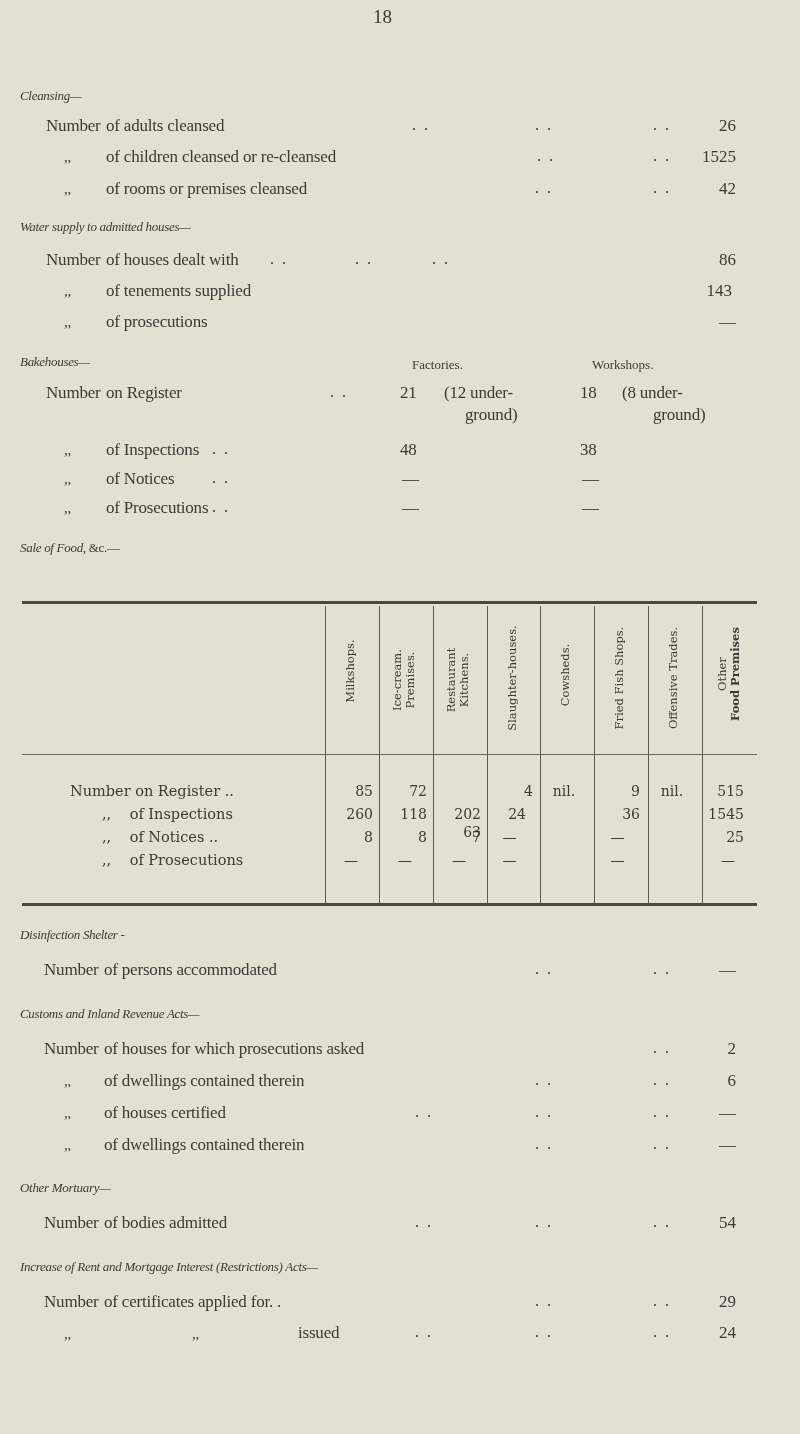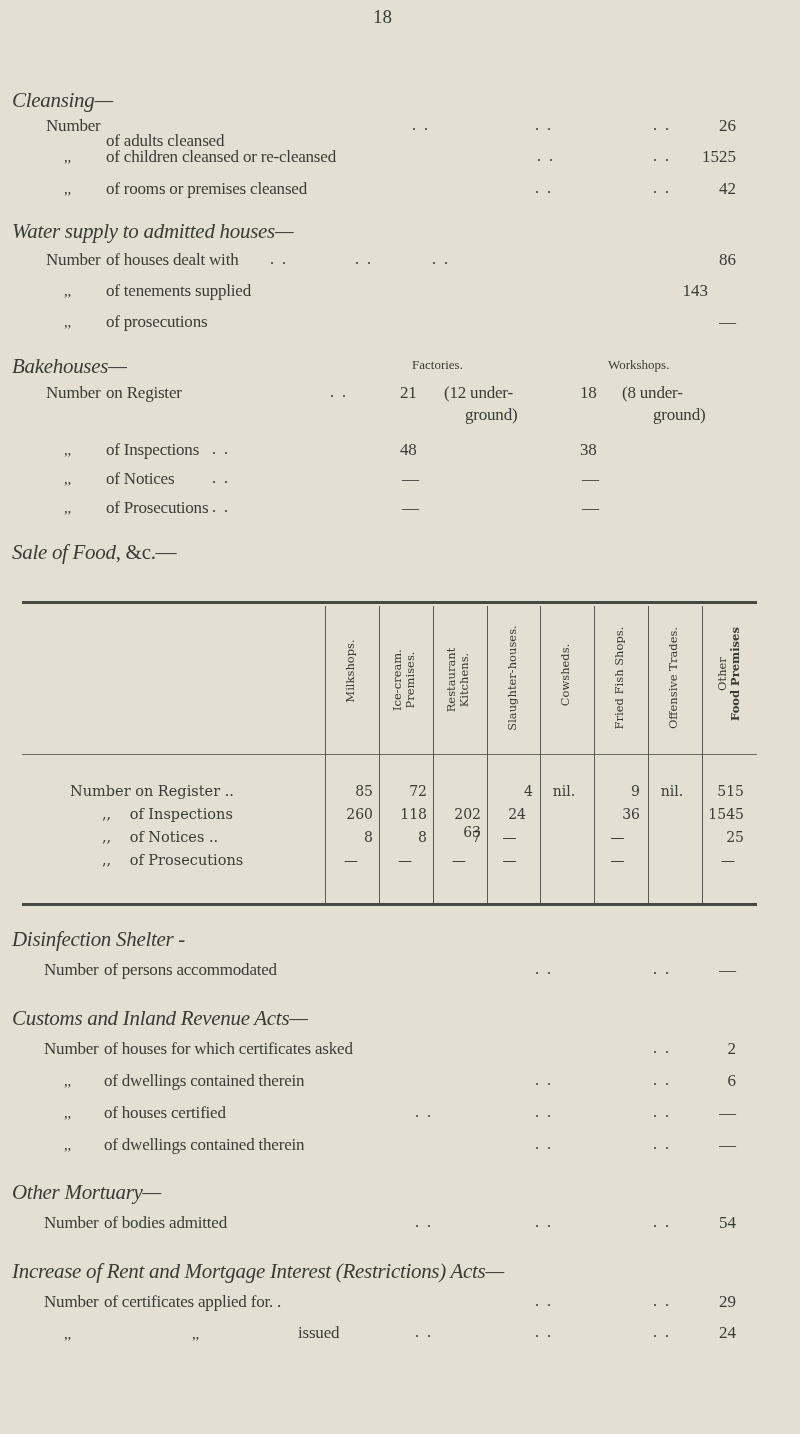--- a/index.html
+++ b/index.html
@@ -4,21 +4,21 @@
 <style>
   html, body { margin: 0; padding: 0; }
   body {
     width: 800px; height: 1434px; position: relative; overflow: hidden;
     background: #e3e0d3;
     color: #3a3a36;
     font-family: "Liberation Serif", "DejaVu Serif", serif;
   }
   .abs { position: absolute; white-space: nowrap; }
   .page-num { font-size: 19px; top: 6px; left: 373px; }
-  .heading { font-style: italic; font-size: 21px; left: 12px; letter-spacing: -0.3px; }
+  .heading { font-style: italic; font-size: 13px; left: 20px; letter-spacing: -0.3px; }
   .line { font-size: 17px; letter-spacing: -0.2px; }
   .ditto { font-size: 15px; }
   .dots { font-size: 16px; letter-spacing: 2px; }
   .num { font-size: 17px; text-align: right; width: 80px; }
   .colhead { font-size: 13px; }
 
   
   .tbl-rule-thick { position: absolute; height: 3px; background: #4a4a45; }
   .tbl-rule-thin { position: absolute; height: 1px; background: #6a6a63; }
   .vline { position: absolute; width: 1px; background: #5a5a54; }
@@ -34,21 +34,21 @@
 <body>
 
 <div>
 
   <div class="abs page-num">18</div>
 
   <section>
     <div class="abs heading" style="top:88px">Cleansing—</div>
 
     <div class="abs line" style="top:116px;left:46px">Number</div>
-    <div class="abs line" style="top:131px;left:106px">of adults cleansed</div>
+    <div class="abs line" style="top:116px;left:106px">of adults cleansed</div>
     <div class="abs dots" style="top:116px;left:412px">. .</div>
     <div class="abs dots" style="top:116px;left:535px">. .</div>
     <div class="abs dots" style="top:116px;left:653px">. .</div>
     <div class="abs num" style="top:116px;left:656px">26</div>
 
     <div class="abs line ditto" style="top:149px;left:64px">,,</div>
     <div class="abs line" style="top:147px;left:106px">of children cleansed or re-cleansed</div>
     <div class="abs dots" style="top:147px;left:537px">. .</div>
     <div class="abs dots" style="top:147px;left:653px">. .</div>
     <div class="abs num" style="top:147px;left:656px">1525</div>
@@ -65,31 +65,31 @@
 
     <div class="abs line" style="top:250px;left:46px">Number</div>
     <div class="abs line" style="top:250px;left:106px">of houses dealt with</div>
     <div class="abs dots" style="top:250px;left:270px">. .</div>
     <div class="abs dots" style="top:250px;left:355px">. .</div>
     <div class="abs dots" style="top:250px;left:432px">. .</div>
     <div class="abs num" style="top:250px;left:656px">86</div>
 
     <div class="abs line ditto" style="top:283px;left:64px">,,</div>
     <div class="abs line" style="top:281px;left:106px">of tenements supplied</div>
-    <div class="abs num" style="top:281px;left:628px">143</div>
+    <div class="abs num" style="top:281px;left:652px">143</div>
 
     <div class="abs line ditto" style="top:314px;left:64px">,,</div>
     <div class="abs line" style="top:312px;left:106px">of prosecutions</div>
     <div class="abs num" style="top:312px;left:656px">—</div>
   </section>
 
   <section>
     <div class="abs heading" style="top:354px">Bakehouses—</div>
     <div class="abs colhead" style="top:357px;left:412px">Factories.</div>
-    <div class="abs colhead" style="top:357px;left:608px">Workshops.</div>
+    <div class="abs colhead" style="top:357px;left:592px">Workshops.</div>
 
     <div class="abs line" style="top:383px;left:46px">Number</div>
     <div class="abs line" style="top:383px;left:106px">on Register</div>
     <div class="abs dots" style="top:383px;left:330px">. .</div>
     <div class="abs line" style="top:383px;left:400px">21</div>
     <div class="abs line" style="top:383px;left:444px">(12 under-</div>
     <div class="abs line" style="top:405px;left:465px">ground)</div>
     <div class="abs line" style="top:383px;left:580px">18</div>
     <div class="abs line" style="top:383px;left:622px">(8 under-</div>
     <div class="abs line" style="top:405px;left:653px">ground)</div>
@@ -205,21 +205,21 @@
     <div class="abs line" style="top:960px;left:104px">of persons accommodated</div>
     <div class="abs dots" style="top:960px;left:535px">. .</div>
     <div class="abs dots" style="top:960px;left:653px">. .</div>
     <div class="abs num" style="top:960px;left:656px">—</div>
   </section>
 
   <section>
     <div class="abs heading" style="top:1006px">Customs and Inland Revenue Acts—</div>
 
     <div class="abs line" style="top:1039px;left:44px">Number</div>
-    <div class="abs line" style="top:1039px;left:104px">of houses for which certificates asked</div>
+    <div class="abs line" style="top:1039px;left:104px">of houses for which prosecutions asked</div>
     <div class="abs dots" style="top:1039px;left:653px">. .</div>
     <div class="abs num" style="top:1039px;left:656px">2</div>
 
     <div class="abs line ditto" style="top:1073px;left:64px">,,</div>
     <div class="abs line" style="top:1071px;left:104px">of dwellings contained therein</div>
     <div class="abs dots" style="top:1071px;left:535px">. .</div>
     <div class="abs dots" style="top:1071px;left:653px">. .</div>
     <div class="abs num" style="top:1071px;left:656px">6</div>
 
     <div class="abs line ditto" style="top:1105px;left:64px">,,</div>

